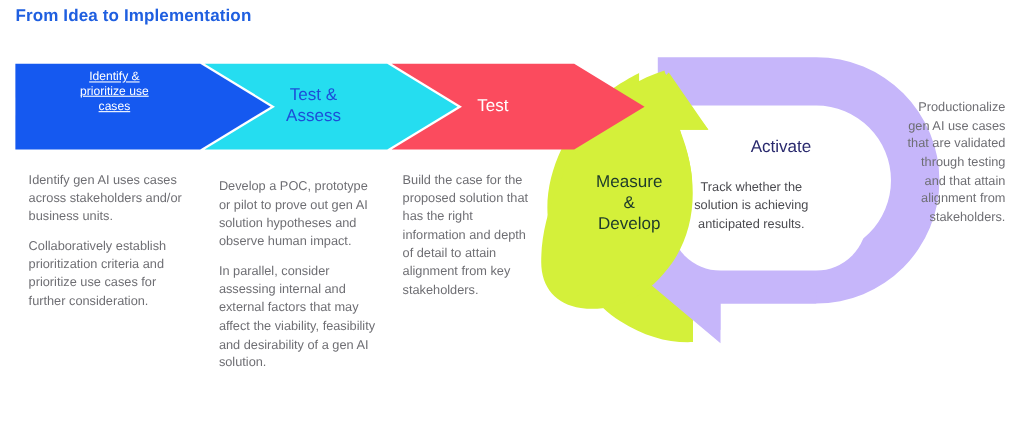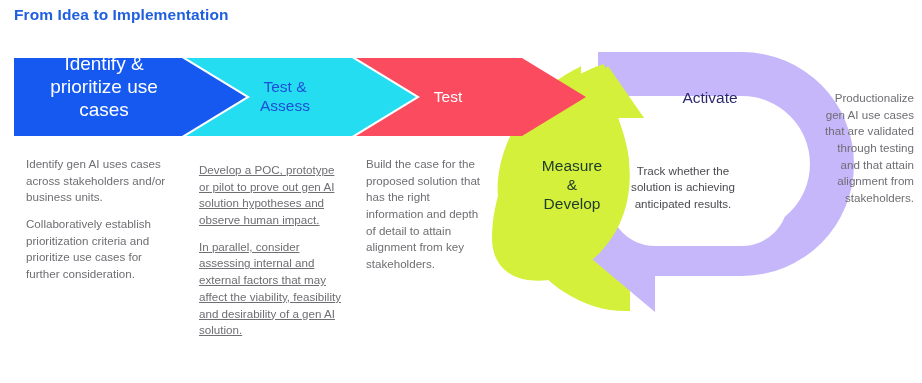--- a/index.html
+++ b/index.html
@@ -43,25 +43,26 @@
   
   .chev-label {
     position: absolute;
     text-align: center;
     line-height: 1.22;
     pointer-events: none;
   }
   .chev-label.white  { color: #ffffff; }
   .chev-label.navy   { color: #1d4ed8; }
   .chev-label.dark   { color: #1D3A2A; }
-  .chev-label.indigo { color: #2A2A6E; }
+  .chev-label.indigo { color: #2A2A6E; margin-top: 36px; }
 
   #label-identify {
-    left: 18px; top: 52px; width: 172px;
-    font-size: 19px;
+    left: 18px; top: 64px; width: 172px;
+    font-size: 11px;
+    text-decoration: underline;
   }
   #label-test {
     left: 222px; top: 78px; width: 126px;
     font-size: 15.5px;
   }
   #label-align {
     left: 392px; top: 88px; width: 112px;
     font-size: 15.5px;
   }
   #label-activate {
@@ -77,21 +78,21 @@
   .body-block {
     position: absolute;
     color: #6E6E73;
     font-size: 11.6px;
     line-height: 1.44;
   }
   .body-block p { margin: 4px 0 10px 0; }
   .body-block p:last-child { margin-bottom: 0; }
 
   #copy-identify { left: 26px;  top: 152px; width: 152px; }
-  #copy-test     { left: 199px; top: 158px; width: 148px; text-decoration: underline; }
+  #copy-test     { left: 199px; top: 158px; width: 148px; }
   #copy-align    { left: 366px; top: 152px; width: 118px; }
   #copy-right    { left: 818px; top: 86px;  width: 96px; text-align: right; }
 
   
   #copy-activate {
     position: absolute;
     left: 616px; top: 163px; width: 134px;
     color: #4A4A4F;
     font-size: 11.6px;
     line-height: 1.42;

